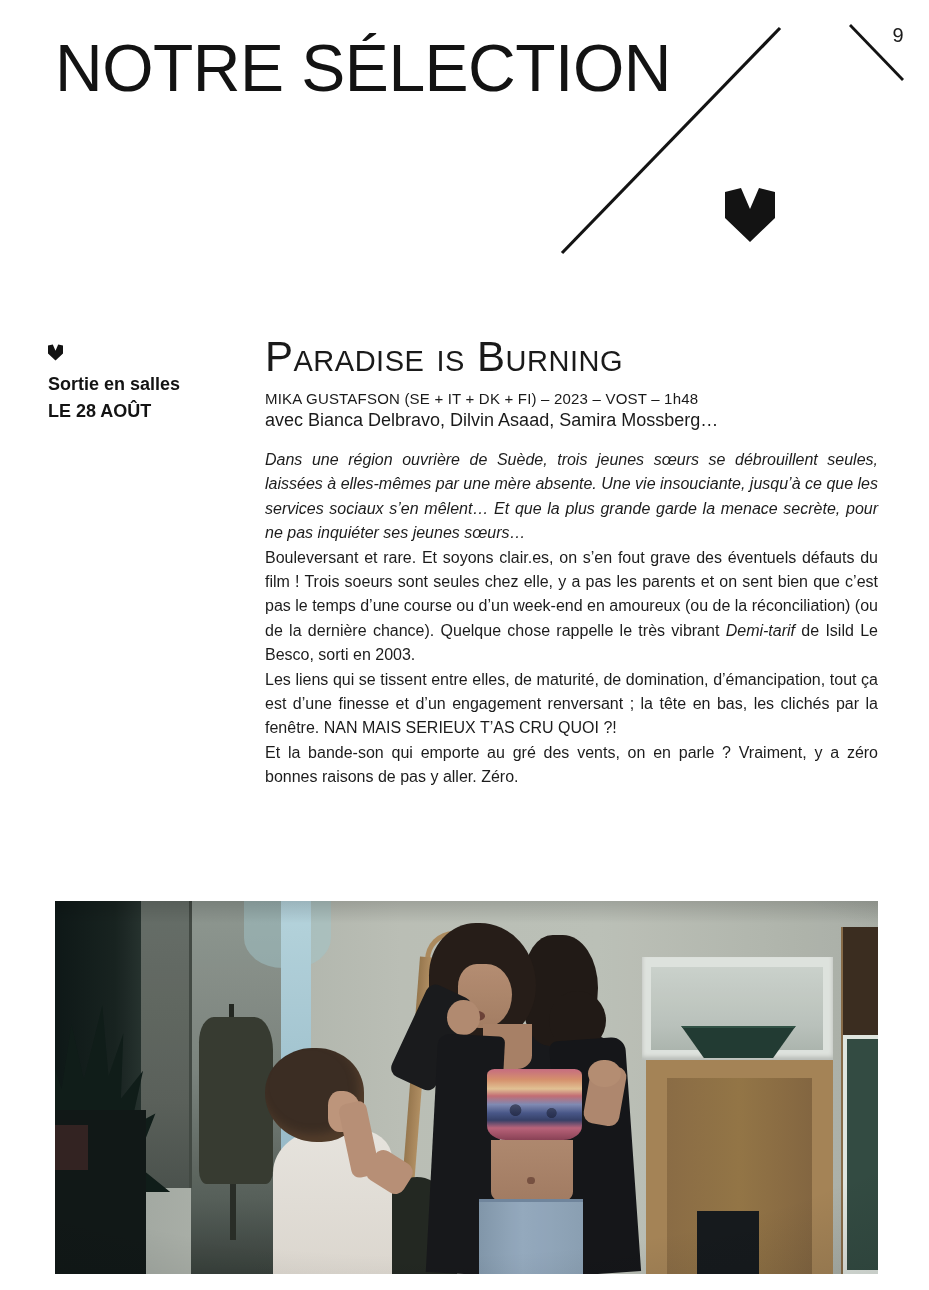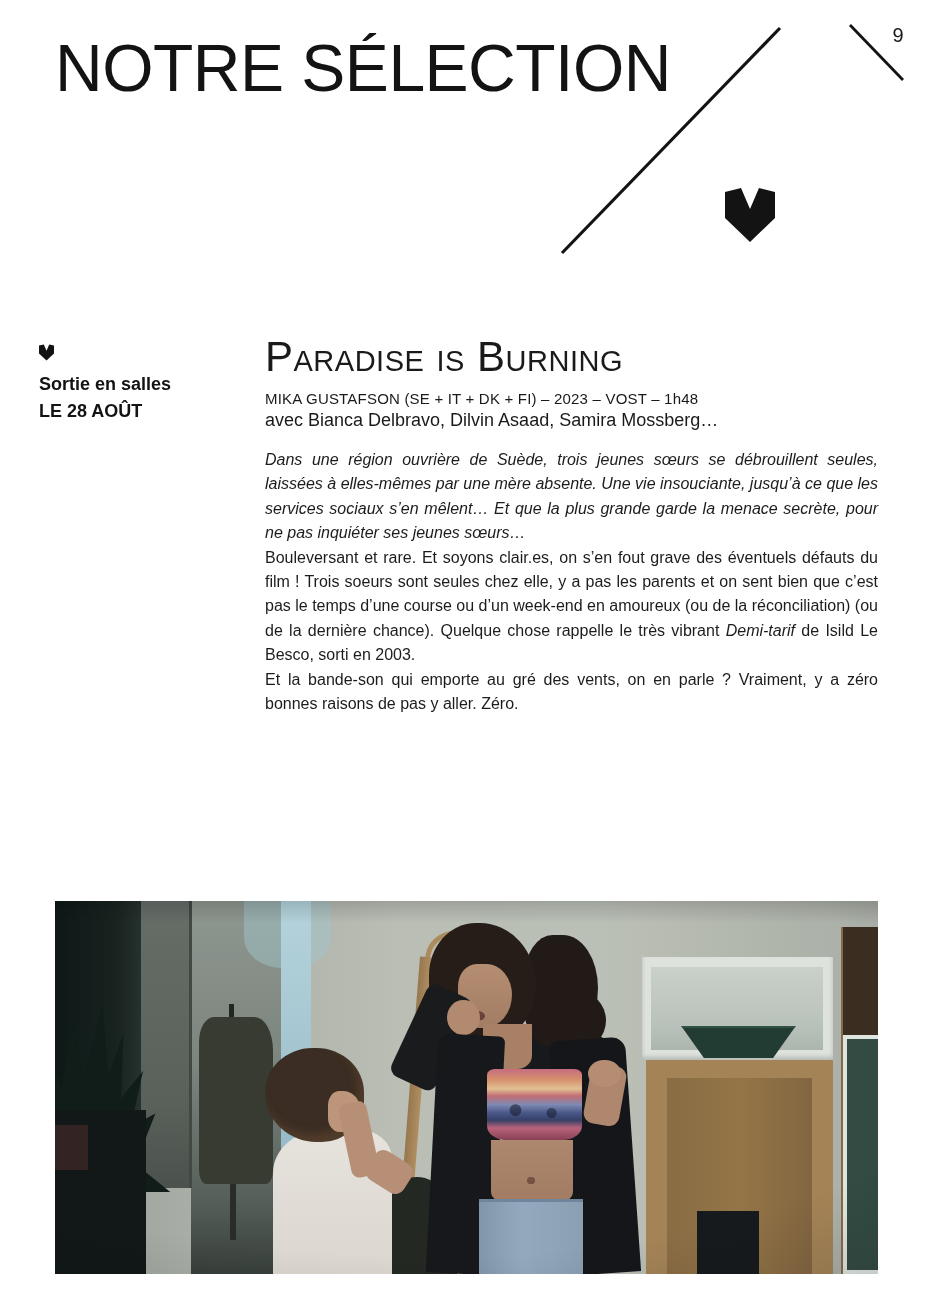--- a/index.html
+++ b/index.html
@@ -9,21 +9,21 @@
 
   
   .section-title { position:absolute; left:55px; top:30px; font-size:66px; font-weight:400;
                    letter-spacing:-0.5px; color:#131313; white-space:nowrap; }
   .header-lines { position:absolute; left:0; top:0; width:929px; height:280px; pointer-events:none; }
   .page-number { position:absolute; left:884px; top:24px; width:28px; text-align:center; font-size:20px; color:#1a1a1a; }
   .heart-mark { position:absolute; left:725px; top:188px; width:50px; height:54px; }
   .heart-mark svg, .sidebar-arrow svg { display:block; width:100%; height:100%; }
 
   
-  .sidebar { position:absolute; left:39px; top:343px; width:190px; }
+  .sidebar { position:absolute; left:48px; top:343px; width:190px; }
   .sidebar-arrow { width:15px; height:19px; margin-bottom:9px; }
   .sidebar-label { font-weight:bold; font-size:18px; line-height:27px; color:#131313; }
 
   
   .article { position:absolute; left:265px; top:333px; width:613px; }
   .film-title { font-variant:small-caps; font-size:42px; line-height:48px; font-weight:500;
                 letter-spacing:0.5px; color:#1a1a1a; white-space:nowrap; }
   .film-credits { margin-top:9px; font-size:15px; letter-spacing:0.2px; color:#1a1a1a; }
   .film-cast { margin-top:3px; font-size:18px; color:#1a1a1a; }
   .body-copy { margin-top:17px; font-size:16px; line-height:24.4px; text-align:justify;
@@ -136,20 +136,21 @@
   </div>
 
   <div class="article">
     <div class="film-title">Paradise is Burning</div>
     <div class="film-credits">MIKA GUSTAFSON (SE + IT + DK + FI) – 2023 – VOST – 1h48</div>
     <div class="film-cast">avec Bianca Delbravo, Dilvin Asaad, Samira Mossberg…</div>
 
     <div class="body-copy">
       <p class="italic"><span>Dans une région ouvrière de Suède, trois jeunes sœurs se débrouillent seules, laissées à elles-mêmes par une mère absente. Une vie insouciante, jusqu’à ce que les services sociaux s’en mêlent… Et que la plus grande garde la menace secrète, pour ne pas inquiéter ses jeunes sœurs…</span></p>
       <p><span>Bouleversant et rare. Et soyons clair.es, on s’en fout grave des éventuels défauts du film&nbsp;! Trois soeurs sont seules chez elle, y a pas les parents et on sent bien que c’est pas le temps d’une course ou d’un week-end en amoureux (ou de la réconciliation) (ou de la dernière chance). Quelque chose rappelle le très vibrant </span><span class="italic">Demi-tarif</span><span> de Isild Le Besco, sorti en 2003.</span></p>
+      <p><span>Les liens qui se tissent entre elles, de maturité, de domination, d’émancipation, tout ça est d’une finesse et d’un engagement renversant&nbsp;; la tête en bas, les clichés par la fenêtre. NAN MAIS SERIEUX T’AS CRU QUOI&nbsp;?!</span></p>
       <p><span>Et la bande-son qui emporte au gré des vents, on en parle&nbsp;? Vraiment, y a zéro bonnes raisons de pas y aller. Zéro.</span></p>
     </div>
   </div>
 
   <div class="photo" role="img" aria-label="film still">
     <div class="ph-scene">
       <div class="ly ph-wall"></div>
       <div class="ly ph-mirrorzone"></div>
       <div class="ly ph-door"></div>
       <div class="ly ph-leftdark"></div>

